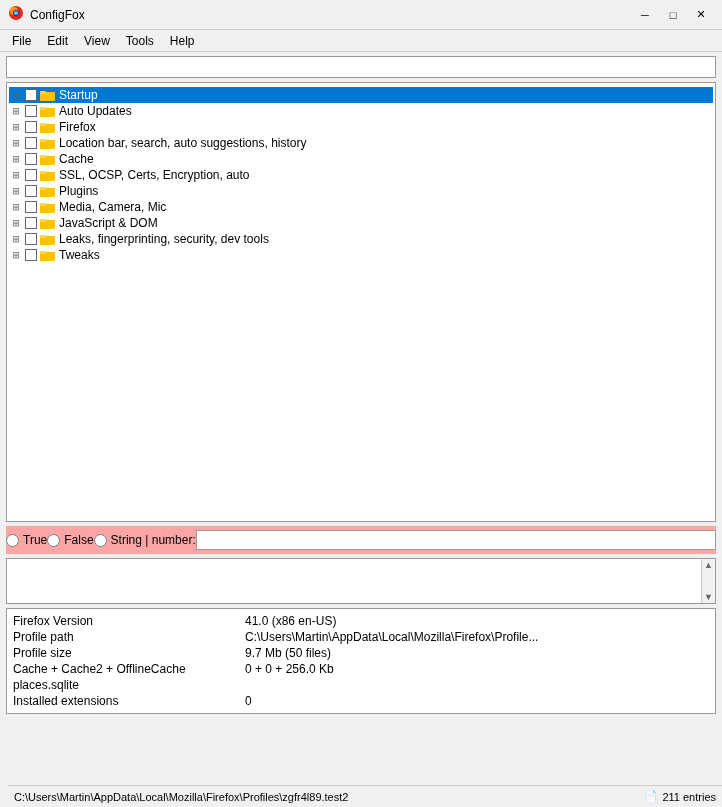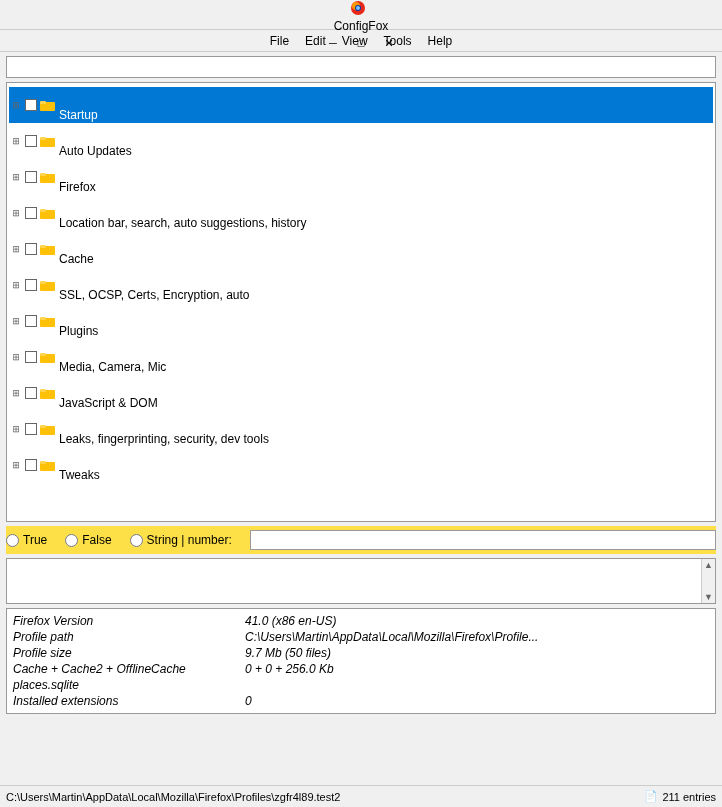--- a/index.html
+++ b/index.html
@@ -6,38 +6,36 @@
     body { font-family: 'Segoe UI', Tahoma, Geneva, Verdana, sans-serif; font-size: 12px; background: #f0f0f0; width: 722px; height: 807px; overflow: hidden; }
 
     
     #titlebar {
       background: #f0f0f0;
       height: 30px;
       display: flex;
       align-items: center;
       padding: 0 8px;
       border-bottom: 1px solid #ccc;
-      flex-direction: column;
     }
     #titlebar-controls { display: flex; gap: 2px; }
     .title-btn {
       width: 26px; height: 20px; border: none; background: transparent;
       cursor: pointer; font-size: 11px; color: #000;
       display: flex; align-items: center; justify-content: center;
     }
 
     
     #menubar {
       background: #f0f0f0;
       height: 22px;
       display: flex;
       align-items: center;
       padding: 0 4px;
       border-bottom: 1px solid #ccc;
-      justify-content: center;
     }
     .menu-item {
       padding: 2px 8px;
       cursor: pointer;
       font-size: 12px;
     }
 
     
     #searchbar {
       padding: 4px 6px;
@@ -88,31 +86,31 @@
       background: #fff;
     }
     .folder-icon {
       width: 16px; height: 12px;
       margin: 0 3px 0 1px;
       flex-shrink: 0;
       display: inline-block;
     }
     .folder-svg { width: 16px; height: 12px; }
 
-    .item-label { font-size: 12px; color: #000; margin-top: 20px; }
+    .item-label { font-size: 12px; color: #000; }
     .tree-item.selected .item-label { color: #fff; }
 
     
     #value-area {
       margin: 4px 6px 0 6px;
-      background: #fde047;
+      background: #fca5a5;
       padding: 4px 0;
       display: flex;
       align-items: center;
-      gap: 18px;
+      gap: 0;
     }
     .radio-group { display: flex; align-items: center; gap: 4px; }
     .radio-label { font-size: 12px; }
     input[type=radio] { margin: 0; }
 
     #value-input {
       flex: 1;
       height: 20px;
       border: 1px solid #999;
       background: #fff;
@@ -152,30 +150,29 @@
     #info-table {
       margin: 4px 6px 0 6px;
       border: 1px solid #999;
       background: #fff;
       padding: 4px 6px;
       font-size: 12px;
     }
     .info-row {
       display: flex;
       padding: 1px 0;
-      font-style: italic;
     }
     .info-key { width: 200px; color: #000; }
     .info-val { color: #000; margin-left: 32px; }
 
     
     #statusbar {
       position: absolute;
       bottom: 0;
-      left: 0;
+      left: 8px;
       right: 0;
       height: 22px;
       background: #f0f0f0;
       border-top: 1px solid #ccc;
       display: flex;
       align-items: center;
       padding: 0 6px;
       font-size: 11px;
       color: #000;
       justify-content: space-between;

